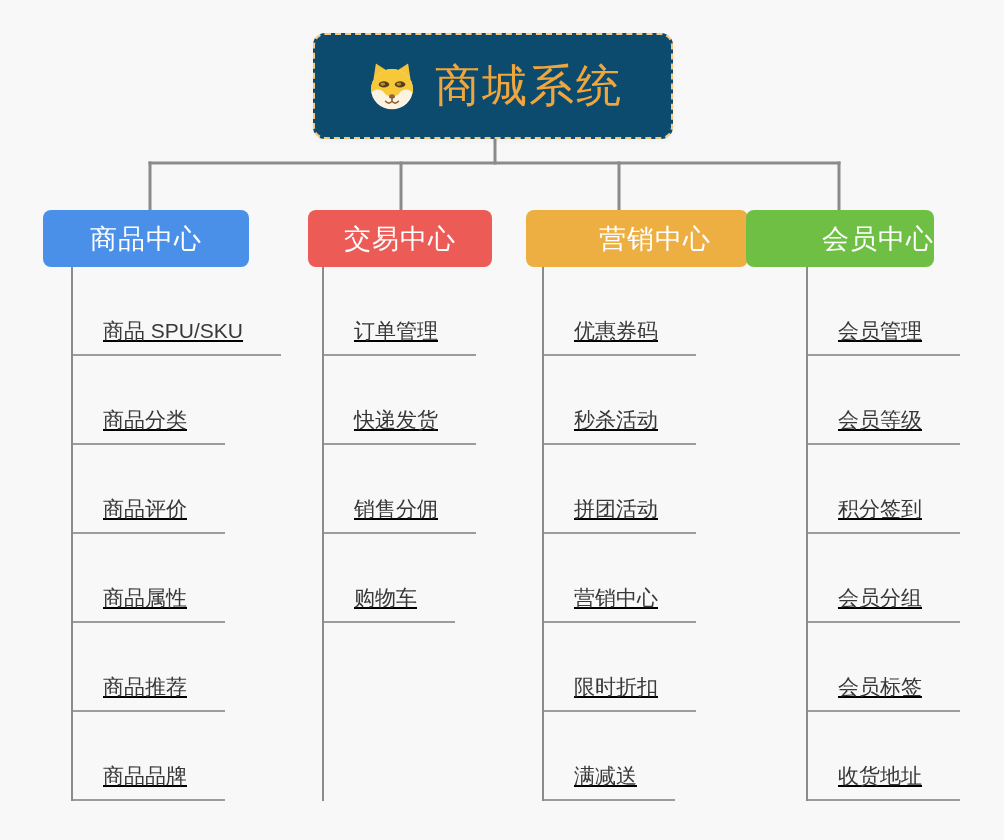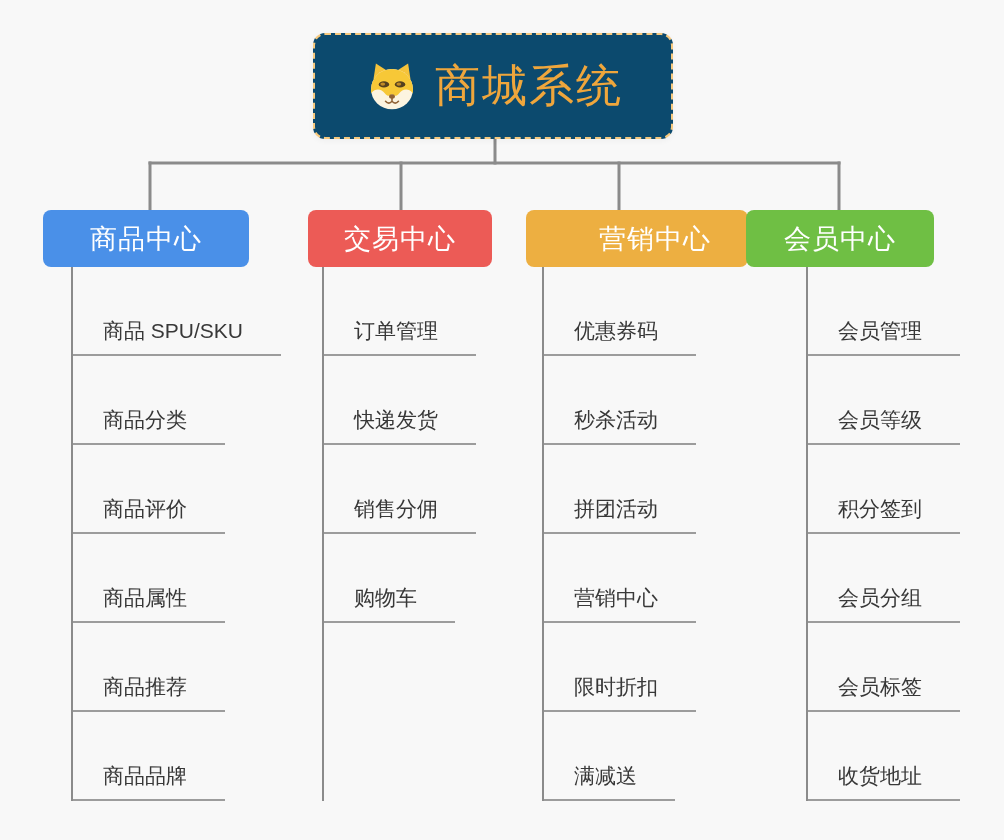--- a/index.html
+++ b/index.html
@@ -30,34 +30,34 @@
   
   .branch{
     position:absolute;top:210px;height:57px;border-radius:8px;
     display:flex;align-items:center;justify-content:center;
     color:#FFFFFF;font-size:27px;letter-spacing:1px;white-space:nowrap;
     z-index:2;
   }
   .b0{left:43px;width:206px;background:#4A90E8;}
   .b1{left:308px;width:184px;background:#EC5B56;}
   .b2{left:526px;width:186px;background:#EDAF41;padding-left:36px;}
-  .b3{left:746px;width:188px;background:#6FBF44;}
+  .b3{left:746px;width:188px;background:#6FBF44;justify-content:flex-end;}
 
   
   .col{
     position:absolute;top:267px;height:534px;
     border-left:2px solid #8B8B8B;
     z-index:1;
   }
   .col0{left:71px;}
   .col1{left:322px;}
   .col2{left:542px;}
   .col3{left:762px;margin-left:44px;}
   .row{
-    height:89px;display:flex;align-items:flex-end;
+    height:89px;display:flex;align-items:flex-end;text-decoration:underline;
   }
   .item{
     display:inline-block;white-space:nowrap;
     padding:0 38px 9px 30px;
     border-bottom:2px solid #9C9C9C;
     font-size:21px;color:#383838;
   }
 </style>
 </head>
 <body>

